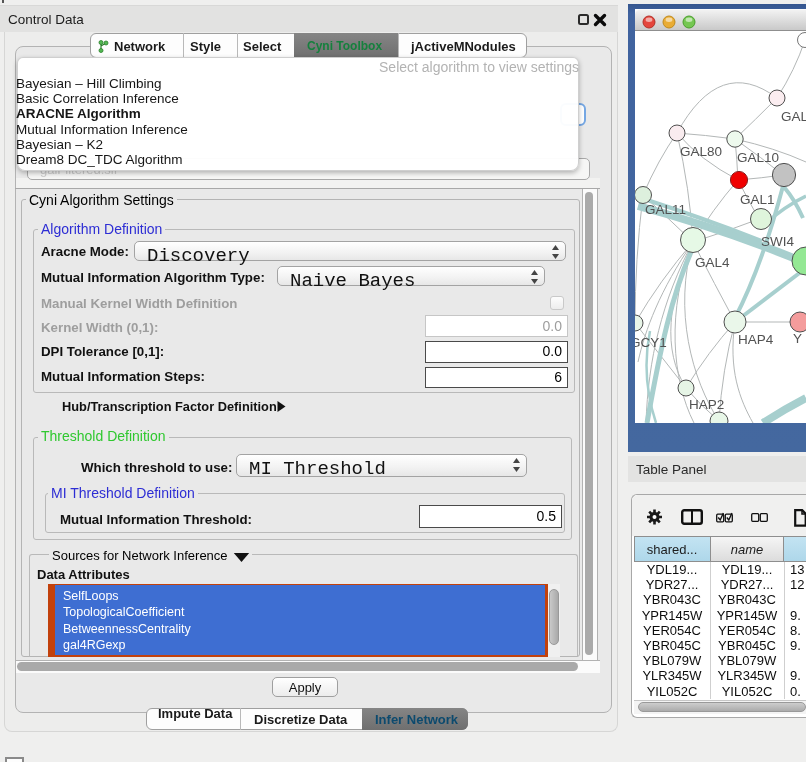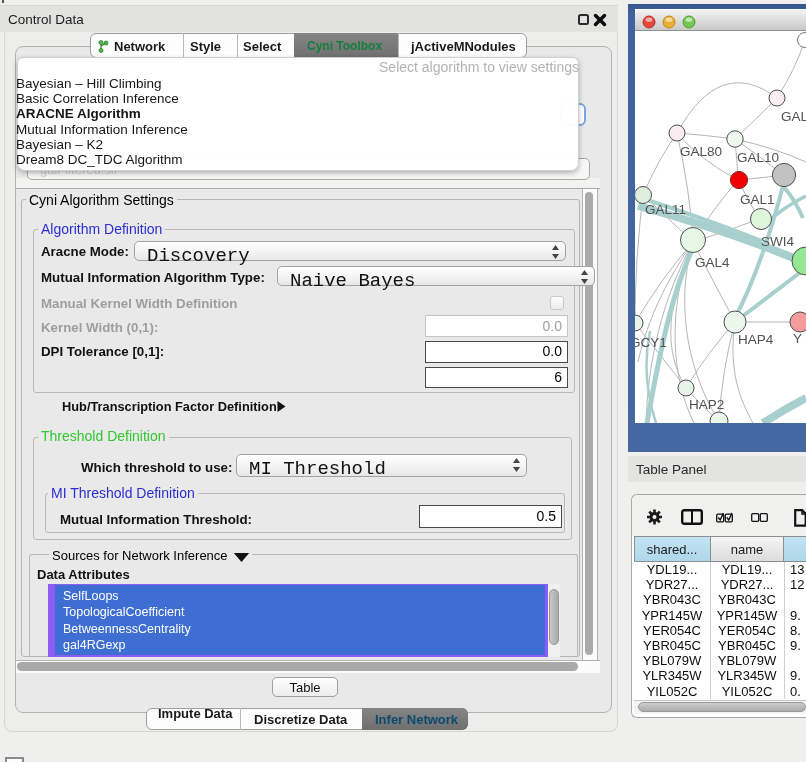--- a/index.html
+++ b/index.html
@@ -73,33 +73,34 @@
 
 <div class="lbl" style="left:41px;top:244px;">Aracne Mode:</div>
 <div class="combo" style="left:134px;top:241px;width:432px;height:20px;">
   <span class="ctext">Discovery</span>
   <svg class="arr" width="9" height="16" viewBox="0 0 9 16">
         <path d="M4.5 1 L8 6 L1 6 Z" fill="#444"></path>
         <path d="M4.5 15 L8 10 L1 10 Z" fill="#444"></path>
       </svg>
 </div>
 <div class="lbl" style="left:41px;top:270px;">Mutual Information Algorithm Type:</div>
-<div class="combo" style="left:277px;top:266px;width:318px;height:20px;">
+<div class="combo" style="left:277px;top:266px;width:268px;height:20px;">
   <span class="ctext">Naive Bayes</span>
   <svg class="arr" width="9" height="16" viewBox="0 0 9 16">
         <path d="M4.5 1 L8 6 L1 6 Z" fill="#444"></path>
         <path d="M4.5 15 L8 10 L1 10 Z" fill="#444"></path>
       </svg>
 </div>
 <div class="lbl dis" style="left:41px;top:296px;">Manual Kernel Width Definition</div>
 <div class="abs" style="left:550px;top:296px;width:14px;height:14px;border:1px solid #c9c9c9;border-radius:3px;background:linear-gradient(#fdfdfd,#ededed);"></div>
 <div class="lbl dis" style="left:41px;top:320px;">Kernel Width (0,1):</div>
 <div class="field" style="left:425px;top:315px;width:143px;height:22px;border-color:#c6c6c6;color:#9e9e9e;line-height:20px;">0.0</div>
 <div class="lbl" style="left:41px;top:344px;">DPI Tolerance [0,1]:</div>
 <div class="field" style="left:425px;top:341px;width:143px;height:22px;border:1.5px solid #4a4a4a;line-height:19px;">0.0</div>
+<div class="lbl" style="left:41px;top:369px;">Mutual Information Steps:</div>
 <div class="field" style="left:425px;top:367px;width:143px;height:21px;border:1.5px solid #4a4a4a;line-height:18px;">6</div>
 
 <div class="lbl" style="left:50px;top:399px;font-size:12.8px;padding-left:12px;">Hub/Transcription Factor Definition</div>
 <svg class="abs" style="left:276px;top:400px;" width="11" height="13" viewBox="0 0 11 13">
       <path d="M1.5 1 L9.5 6.5 L1.5 12 Z" fill="#111"></path>
     </svg>
 
 <div class="grp" style="left:33px;top:437px;width:539px;height:103px;"></div>
 <div class="grplbl" style="left:38px;top:428px;color:#2fc82f;">Threshold Definition</div>
 <div class="lbl" style="left:81px;top:460px;">Which threshold to use:</div>
@@ -115,28 +116,28 @@
 <div class="grplbl" style="left:48px;top:485px;color:#2d2dd4;">MI Threshold Definition</div>
 <div class="lbl" style="left:60px;top:512px;">Mutual Information Threshold:</div>
 <div class="field" style="left:419px;top:505px;width:143px;height:23px;border:1.5px solid #4a4a4a;line-height:20px;">0.5</div>
 
 <div class="grp" style="left:29px;top:554px;width:549px;height:103px;border-bottom:none;border-radius:3px 3px 0 0;"></div>
 <div class="grplbl" style="left:49px;top:548px;font-size:13px;padding:0 24px 0 3px;">Sources for Network Inference</div>
 <svg class="abs" style="left:233px;top:552px;" width="17" height="11" viewBox="0 0 17 11">
       <path d="M0.8 1 L16.2 1 L8.5 10 Z" fill="#111"></path>
     </svg>
 <div class="lbl" style="left:37px;top:567px;font-size:13px;">Data Attributes</div>
-<div class="abs" style="left:48px;top:584px;width:512px;height:73px;background:#8b5cf6;overflow:hidden;">
+<div class="abs" style="left:48px;top:584px;width:512px;height:73px;background:#c2410c;overflow:hidden;">
   <div class="abs" style="left:7px;top:1px;width:490px;height:70px;background:#3e6ed2;"></div>
   <div class="abs" style="left:15px;top:4px;font-size:12.5px;color:#fff;line-height:16.3px;">SelfLoops<br>TopologicalCoefficient<br>BetweennessCentrality<br>gal4RGexp</div>
   <div class="abs" style="left:500px;top:0;width:12px;height:73px;background:#f0f0f0;"></div>
   <div class="abs" style="left:501px;top:5px;width:10px;height:56px;background:linear-gradient(to right,#c9c9c9,#a9a9a9);border:1px solid #999;border-radius:5px;"></div>
 </div>
 
-<div class="abs" style="left:272px;top:677px;width:66px;height:20px;background:linear-gradient(#ffffff,#ececec);border:1px solid #9f9f9f;border-radius:5px;text-align:center;font-size:13px;color:#111;line-height:19px;">Table</div>
+<div class="abs" style="left:272px;top:677px;width:66px;height:20px;background:linear-gradient(#ffffff,#ececec);border:1px solid #9f9f9f;border-radius:5px;text-align:center;font-size:13px;color:#111;line-height:19px;">Apply</div>
 
 <div class="abs" style="left:146px;top:708px;width:322px;height:22px;background:#fdfdfd;border:1px solid #9f9f9f;border-radius:6px;"></div>
 <div class="abs" style="left:240px;top:708px;width:1px;height:22px;background:#b9b9b9;"></div>
 <div class="abs" style="left:362px;top:708px;width:106px;height:22px;background:linear-gradient(#858585,#6f6f6f);border-radius:0 6px 6px 0;"></div>
 <div class="abs b" style="left:158px;top:706px;font-size:13px;color:#1a1a1a;">Impute Data</div>
 <div class="abs b" style="left:254px;top:712px;font-size:13px;color:#1a1a1a;">Discretize Data</div>
 <div class="abs b" style="left:375px;top:712px;font-size:13px;color:#0c4a6e;">Infer Network</div>
 
 <div class="abs" style="left:17px;top:57px;width:562px;height:114px;background:rgba(255,255,255,0.965);border-radius:6px 6px 8px 8px;box-shadow:0 2px 5px rgba(0,0,0,0.28);border:1px solid rgba(160,160,160,0.5);"></div>
 <div class="abs" style="left:17px;top:59px;width:562px;text-align:right;font-size:14px;color:#b3b3b3;">Select algorithm to view settings</div>
@@ -270,21 +271,21 @@
 </svg>
 <svg class="abs" style="left:794px;top:509px;" width="12" height="18" viewBox="0 0 12 18">
   <path d="M1.2 1.2 h7 l3.5 3.5 v12 h-10.5 z" fill="none" stroke="#111" stroke-width="2.2"></path>
   <path d="M8 1.5 v3.5 h3.5" fill="none" stroke="#111" stroke-width="1.5"></path>
 </svg>
 
 <div class="abs" style="left:634px;top:536px;width:76px;height:26px;background:linear-gradient(#c3e3f2,#aed7ea);border:1px solid #8e8e8e;border-right:none;"></div>
 <div class="abs" style="left:710px;top:536px;width:74px;height:26px;background:linear-gradient(#f5f5f5,#dcdcdc);border:1px solid #8e8e8e;"></div>
 <div class="abs" style="left:784px;top:536px;width:22px;height:26px;background:linear-gradient(#c3e3f2,#aed7ea);border:1px solid #8e8e8e;border-left:none;border-right:none;"></div>
 <div class="abs" style="left:634px;top:542px;width:76px;text-align:center;font-size:13px;color:#1c1c1c;">shared...</div>
-<div class="abs" style="left:710px;top:542px;width:74px;text-align:center;font-size:13px;color:#1c1c1c;">name</div>
+<div class="abs" style="left:710px;top:542px;width:74px;text-align:center;font-size:13px;color:#1c1c1c;font-style:italic;">name</div>
 
 <div class="abs" style="left:634px;top:562px;width:172px;height:138px;overflow:hidden;font-size:13px;color:#0d0d0d;">
   <div class="abs" style="left:76px;top:0;width:1px;height:137px;background:#cfcfcf;"></div>
   <div class="abs" style="left:150px;top:0;width:1px;height:137px;background:#cfcfcf;"></div>
   <div class="abs" style="left:0;top:0;width:76px;text-align:center;line-height:15.2px;">YDL19...<br>YDR27...<br>YBR043C<br>YPR145W<br>YER054C<br>YBR045C<br>YBL079W<br>YLR345W<br>YIL052C</div>
   <div class="abs" style="left:76px;top:0;width:74px;text-align:center;line-height:15.2px;">YDL19...<br>YDR27...<br>YBR043C<br>YPR145W<br>YER054C<br>YBR045C<br>YBL079W<br>YLR345W<br>YIL052C</div>
   <div class="abs" style="left:156px;top:0;width:30px;line-height:15.2px;">13<br>12<br>&nbsp;<br>9.<br>8.<br>9.<br>&nbsp;<br>9.<br>0.</div>
 </div>
 
 <div class="abs" style="left:634px;top:700px;width:172px;height:14px;background:#f4f4f4;border-top:1px solid #c6c6c6;"></div>

